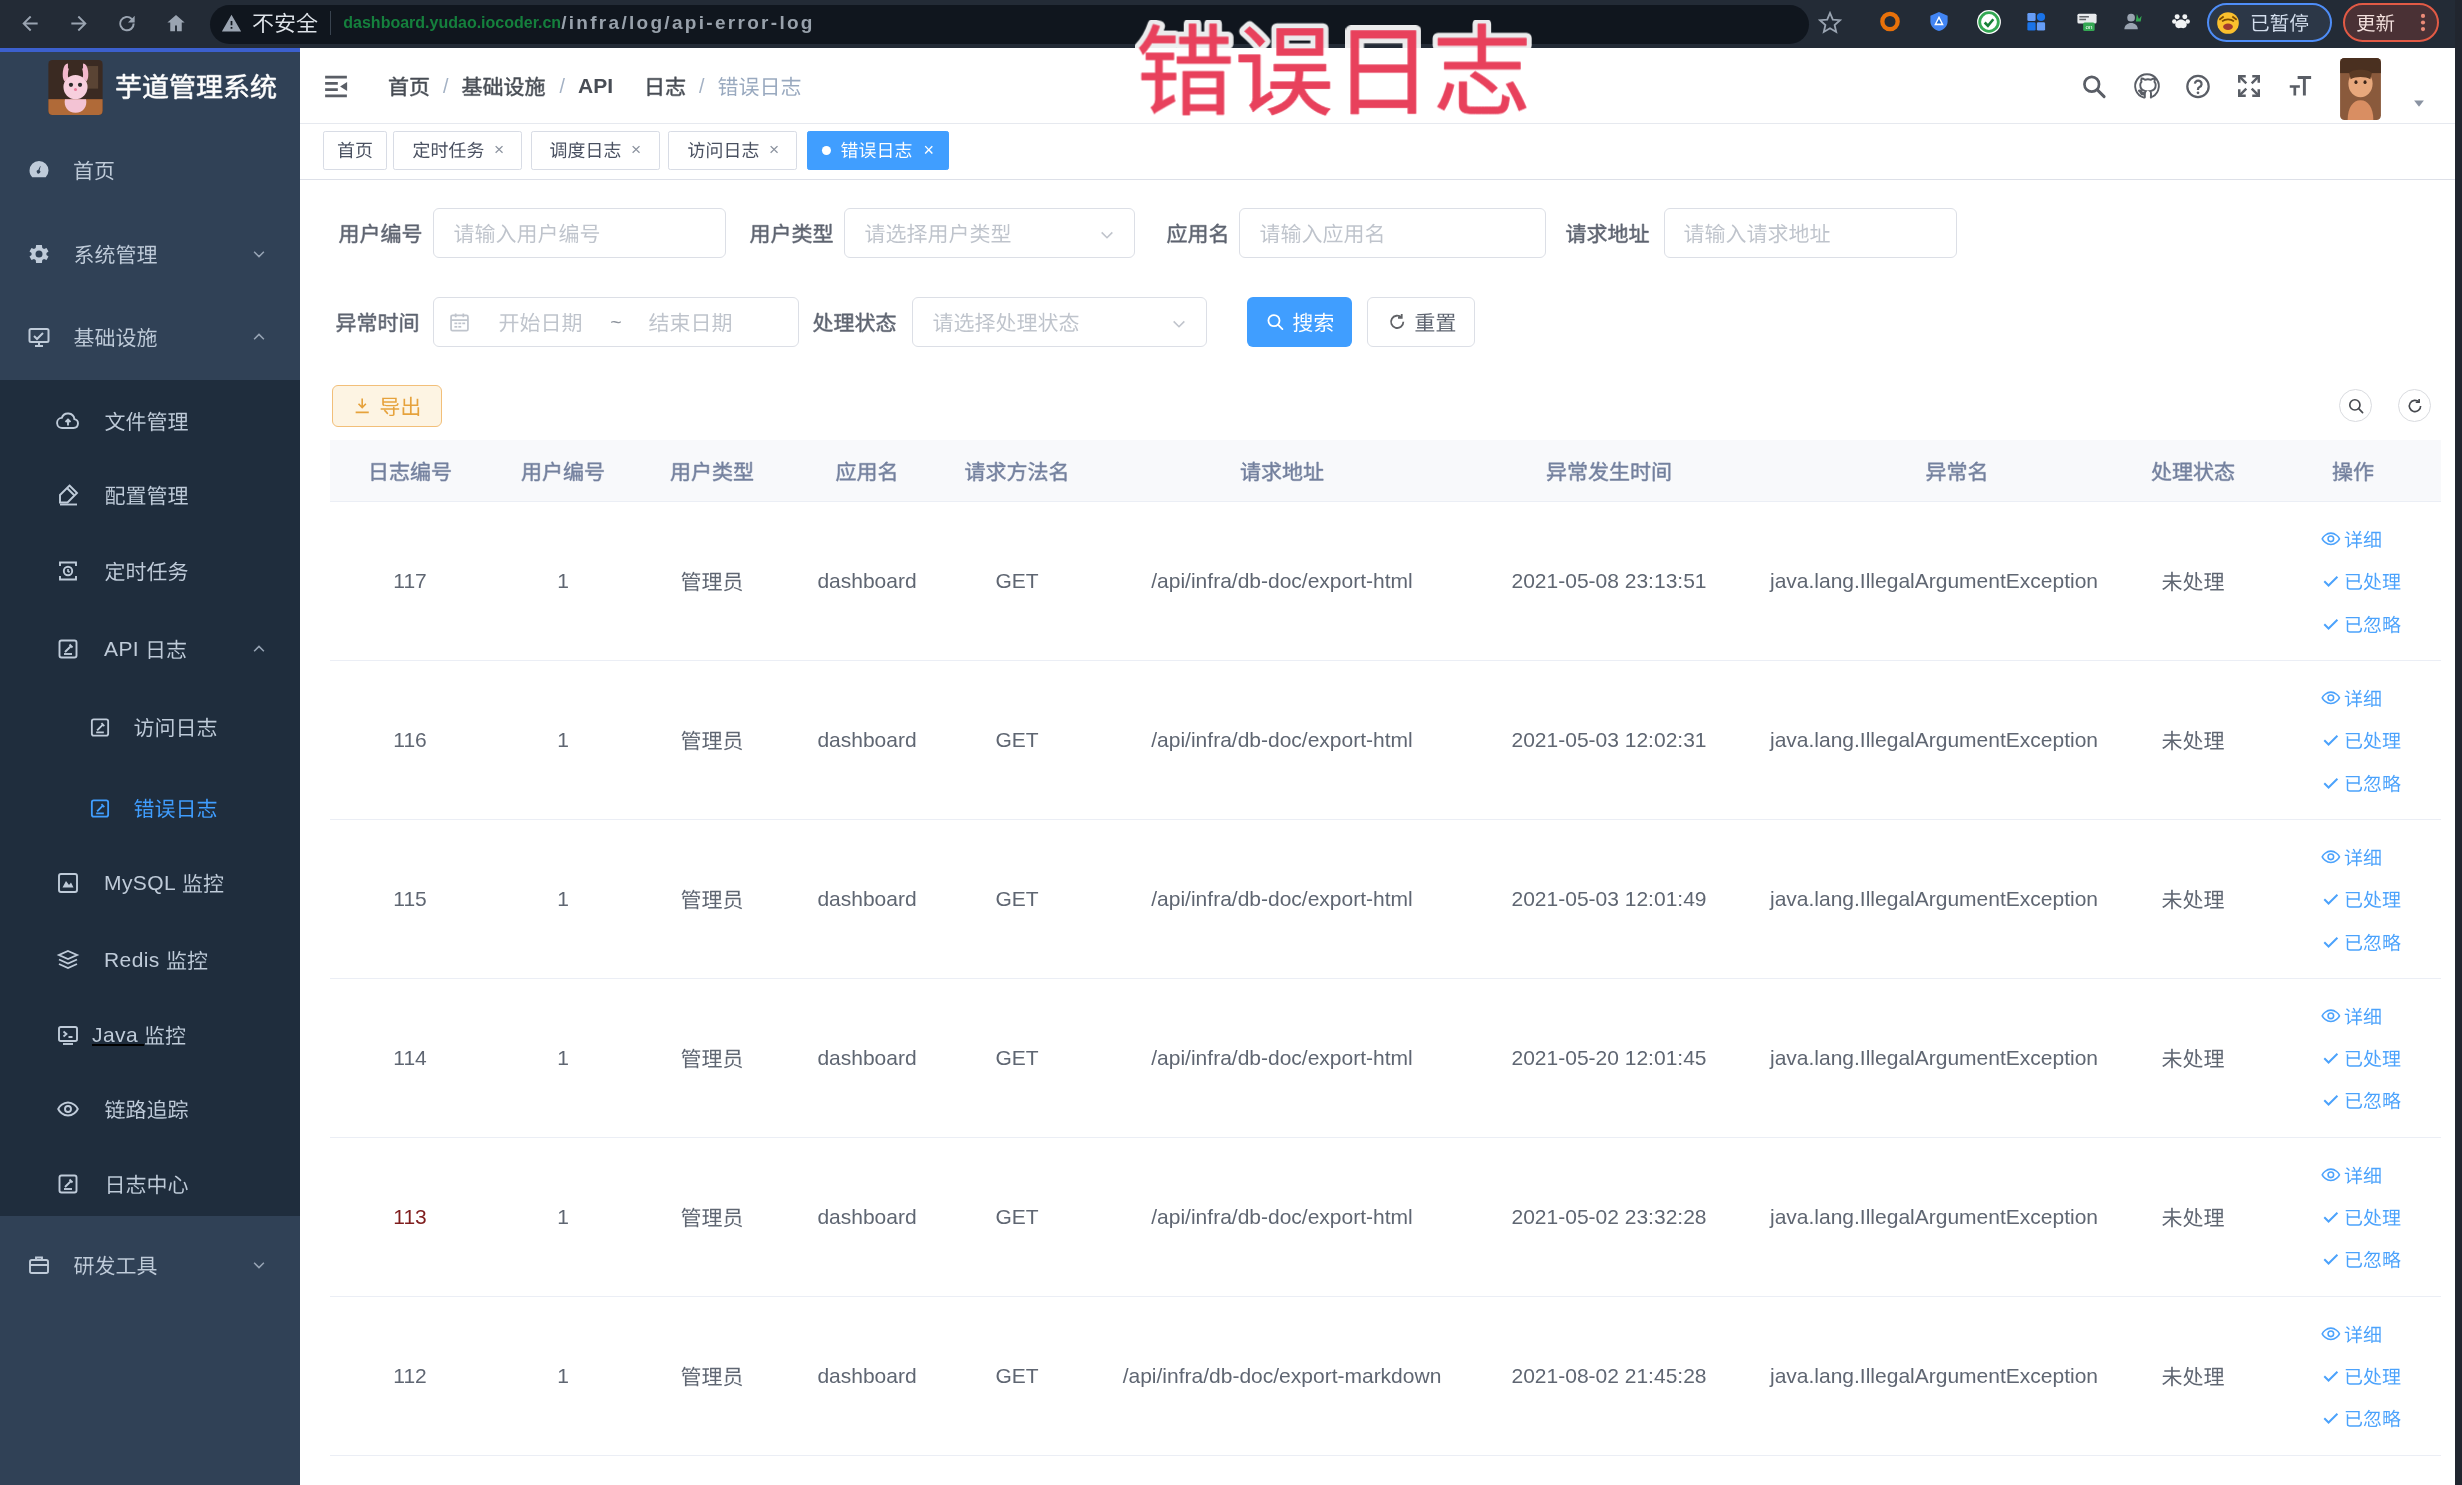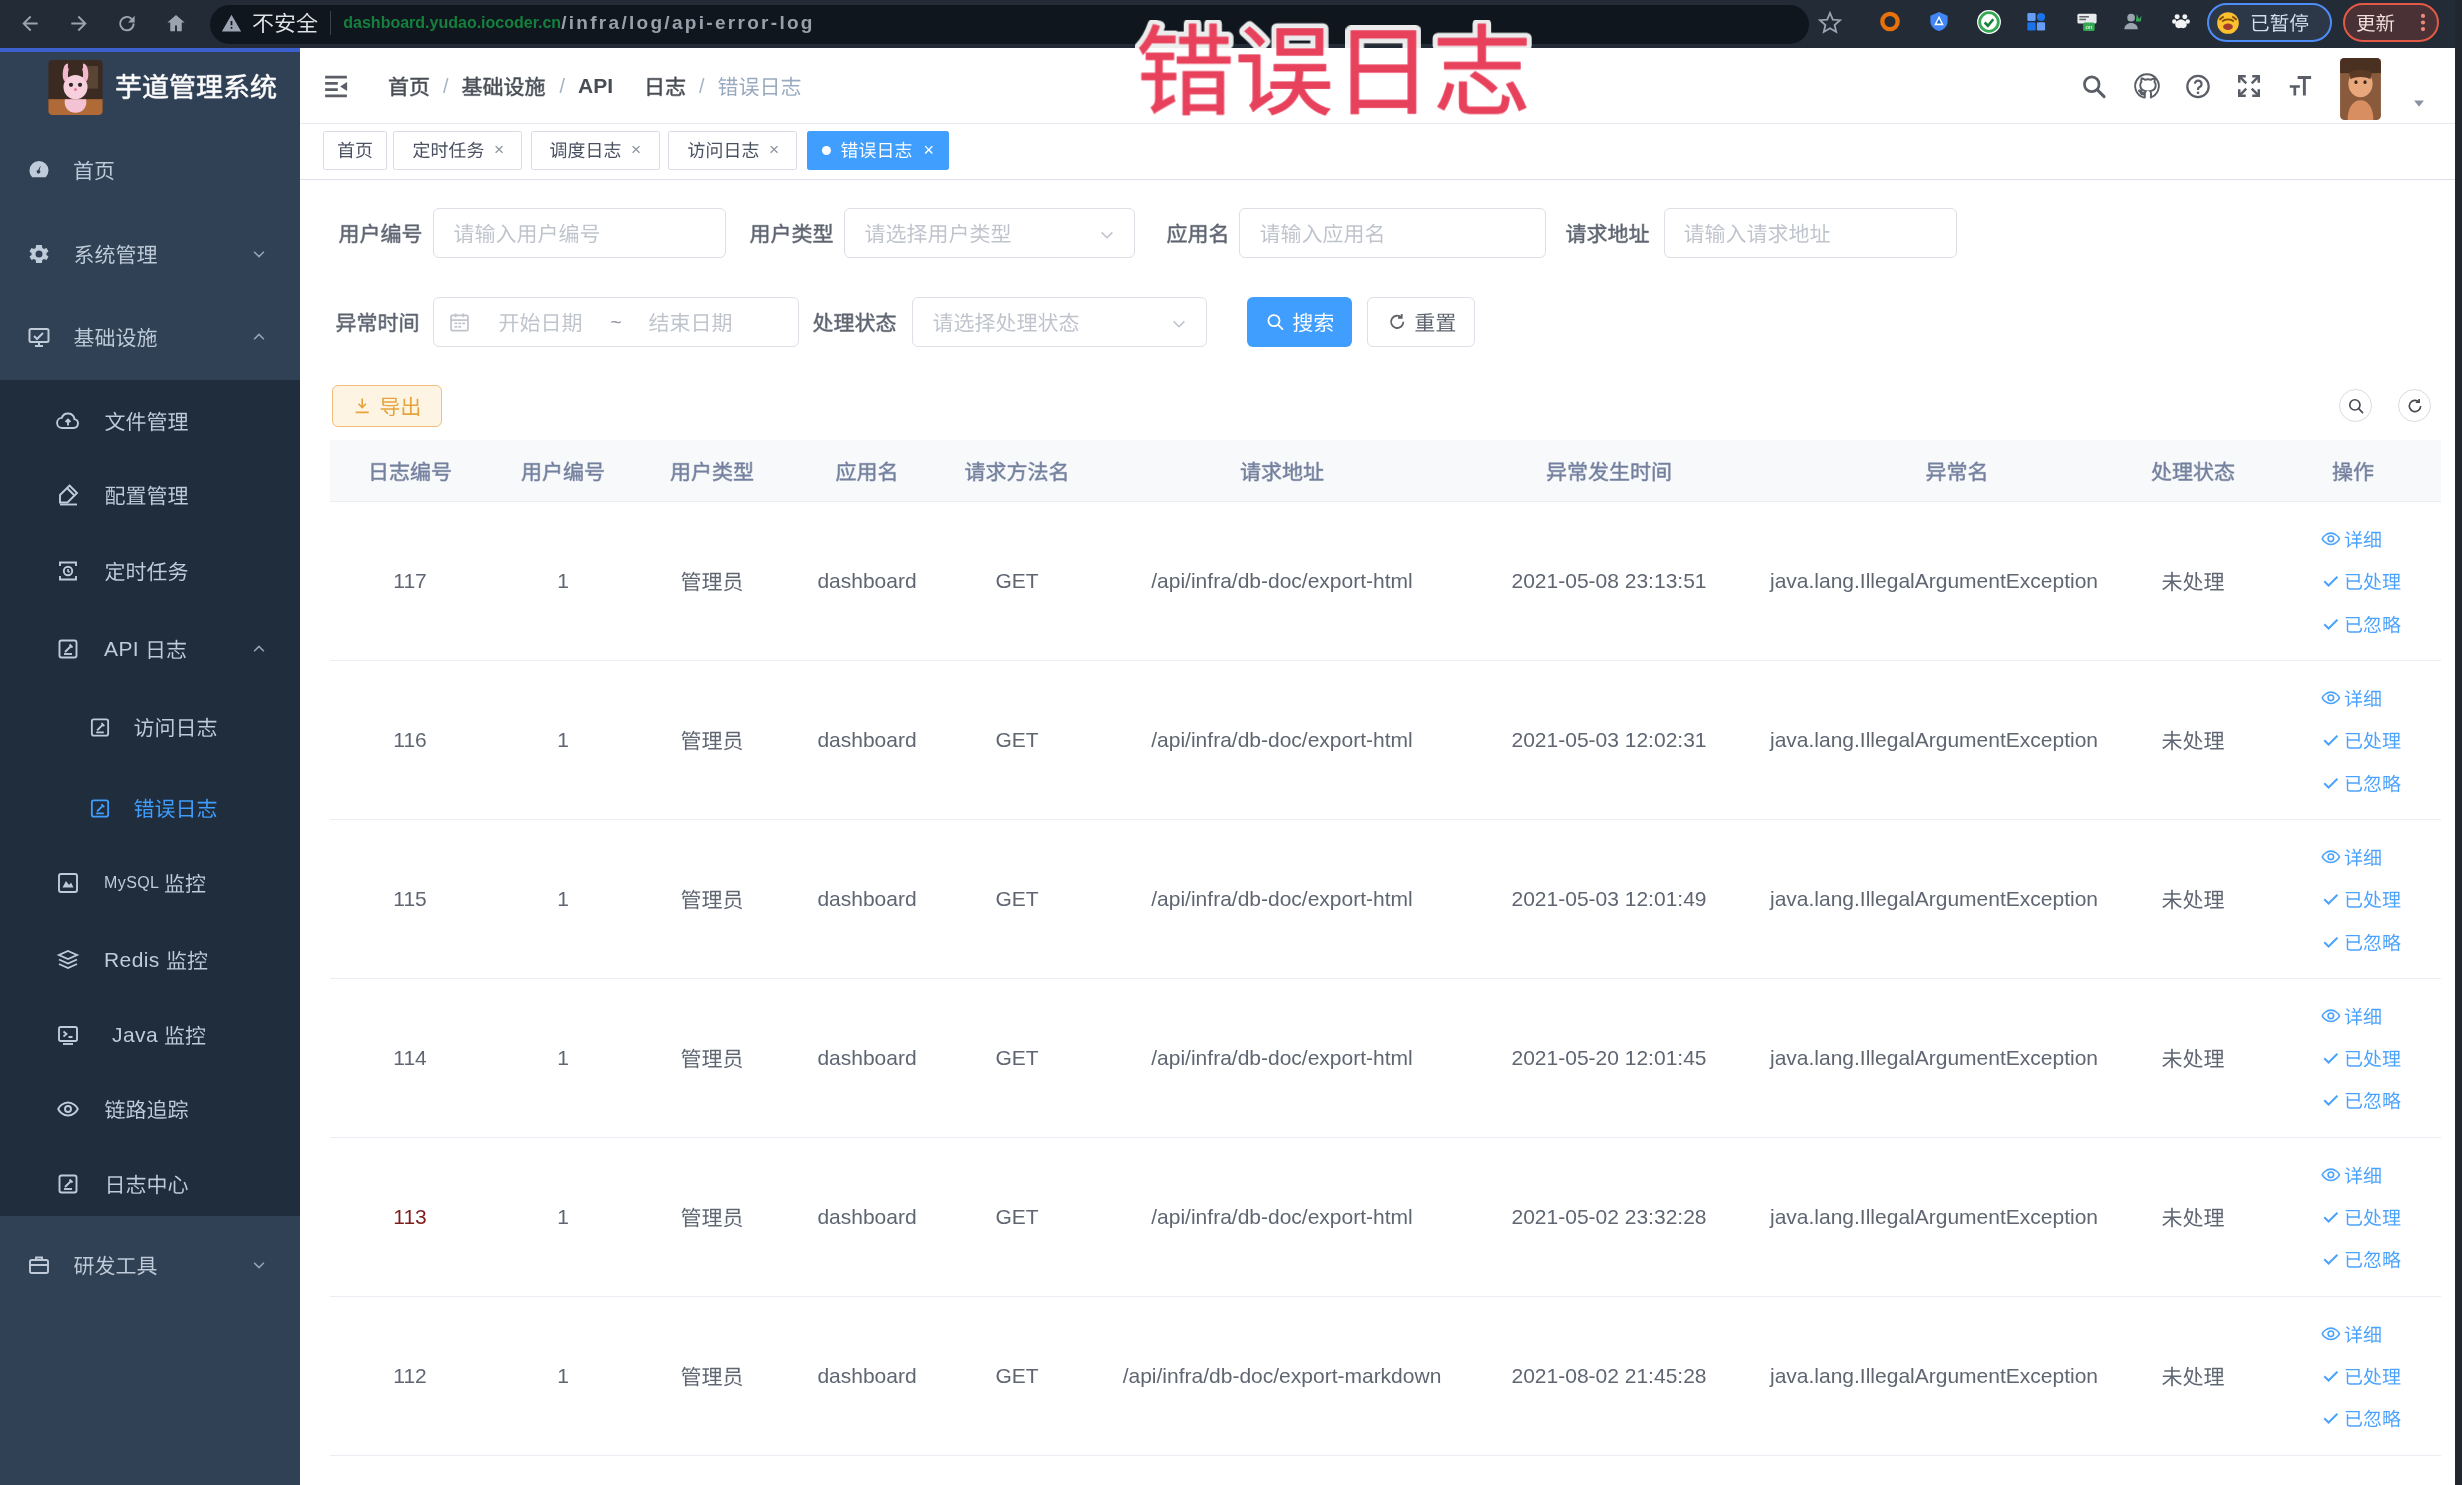--- a/index.html
+++ b/index.html
@@ -391,21 +391,21 @@
     </svg>
   </div>
 <div class="fr" style="left:100px;top:793px;height:30px;transform:translateX(-50%);">
     <svg class="ic" width="23" height="23" viewBox="0 0 24 24" style="color:#409eff;">
       <rect x="3.5" y="3.5" width="17" height="17" rx="2" fill="none" stroke="currentColor" stroke-width="1.9"></rect>
       <path d="m9 15 6.5-6.5M13.5 7.5l3 3" fill="none" stroke="currentColor" stroke-width="1.9"></path>
       <path d="M8 17h8" stroke="currentColor" stroke-width="1.9"></path>
     </svg>
   </div>
 <div class="fr" style="left:104px;top:868px;height:30px;">
-    <span style="font-size:16px;color:#bfcbd9;letter-spacing:0.4px">MySQL&nbsp;</span>
+    <span style="font-size:21px;color:#bfcbd9;letter-spacing:0.4px">MySQL&nbsp;</span>
     <svg class="z" style="width:42px;height:21px;color:#bfcbd9;" viewBox="0 -880 2000 1000">
       <use href="#u76d1"></use>
       <use href="#u63a7" x="1000"></use>
     </svg>
   </div>
 <div class="fr" style="left:68px;top:868px;height:30px;transform:translateX(-50%);">
     <svg class="ic" width="24" height="24" viewBox="0 0 24 24" style="color:#bfcbd9;">
       <rect x="3" y="3" width="18" height="18" rx="2" fill="none" stroke="currentColor" stroke-width="1.9"></rect>
       <path d="M6.5 16.5 10 10l3 4 2-2.5 2.5 5z" fill="currentColor"></path>
     </svg>
@@ -415,21 +415,21 @@
     <svg class="z" style="width:42px;height:21px;color:#bfcbd9;" viewBox="0 -880 2000 1000">
       <use href="#u76d1"></use>
       <use href="#u63a7" x="1000"></use>
     </svg>
   </div>
 <div class="fr" style="left:68px;top:945px;height:30px;transform:translateX(-50%);">
     <svg class="ic" width="24" height="24" viewBox="0 0 24 24" style="color:#bfcbd9;">
       <path d="M12 3 21 7l-9 4-9-4zM3 11.5l9 4 9-4M3 16l9 4 9-4" fill="none" stroke="currentColor" stroke-width="1.9"></path>
     </svg>
   </div>
-<div class="fr" style="left:112px;top:1020px;height:30px;">
+<div class="fr" style="left:92px;top:1020px;height:30px;text-decoration:underline;">
     <span style="font-size:21px;color:#bfcbd9;letter-spacing:0.4px">Java&nbsp;</span>
     <svg class="z" style="width:42px;height:21px;color:#bfcbd9;" viewBox="0 -880 2000 1000">
       <use href="#u76d1"></use>
       <use href="#u63a7" x="1000"></use>
     </svg>
   </div>
 <div class="fr" style="left:68px;top:1020px;height:30px;transform:translateX(-50%);">
     <svg class="ic" width="24" height="24" viewBox="0 0 24 24" style="color:#bfcbd9;">
       <rect x="3" y="4" width="18" height="14" rx="1.8" fill="none" stroke="currentColor" stroke-width="1.9"></rect>
       <path d="M7 21h10" stroke="currentColor" stroke-width="1.9"></path>

